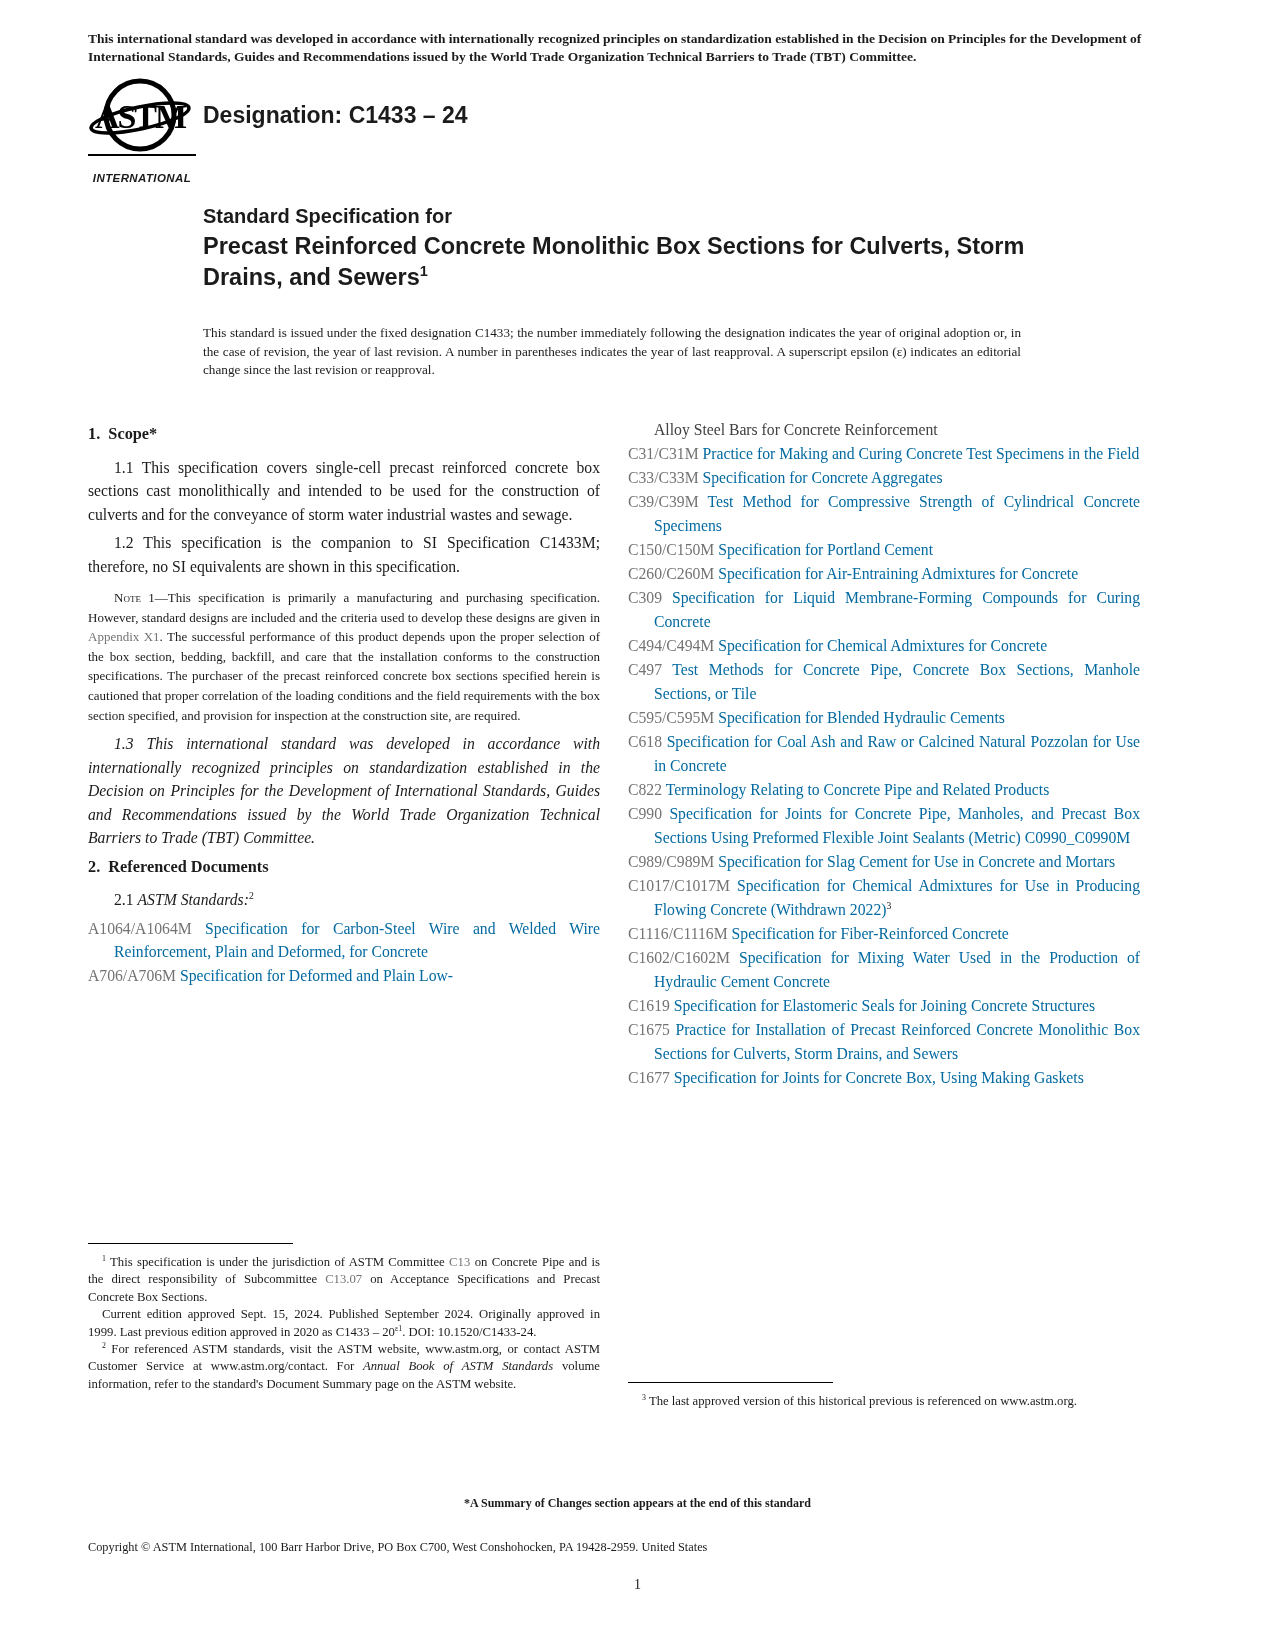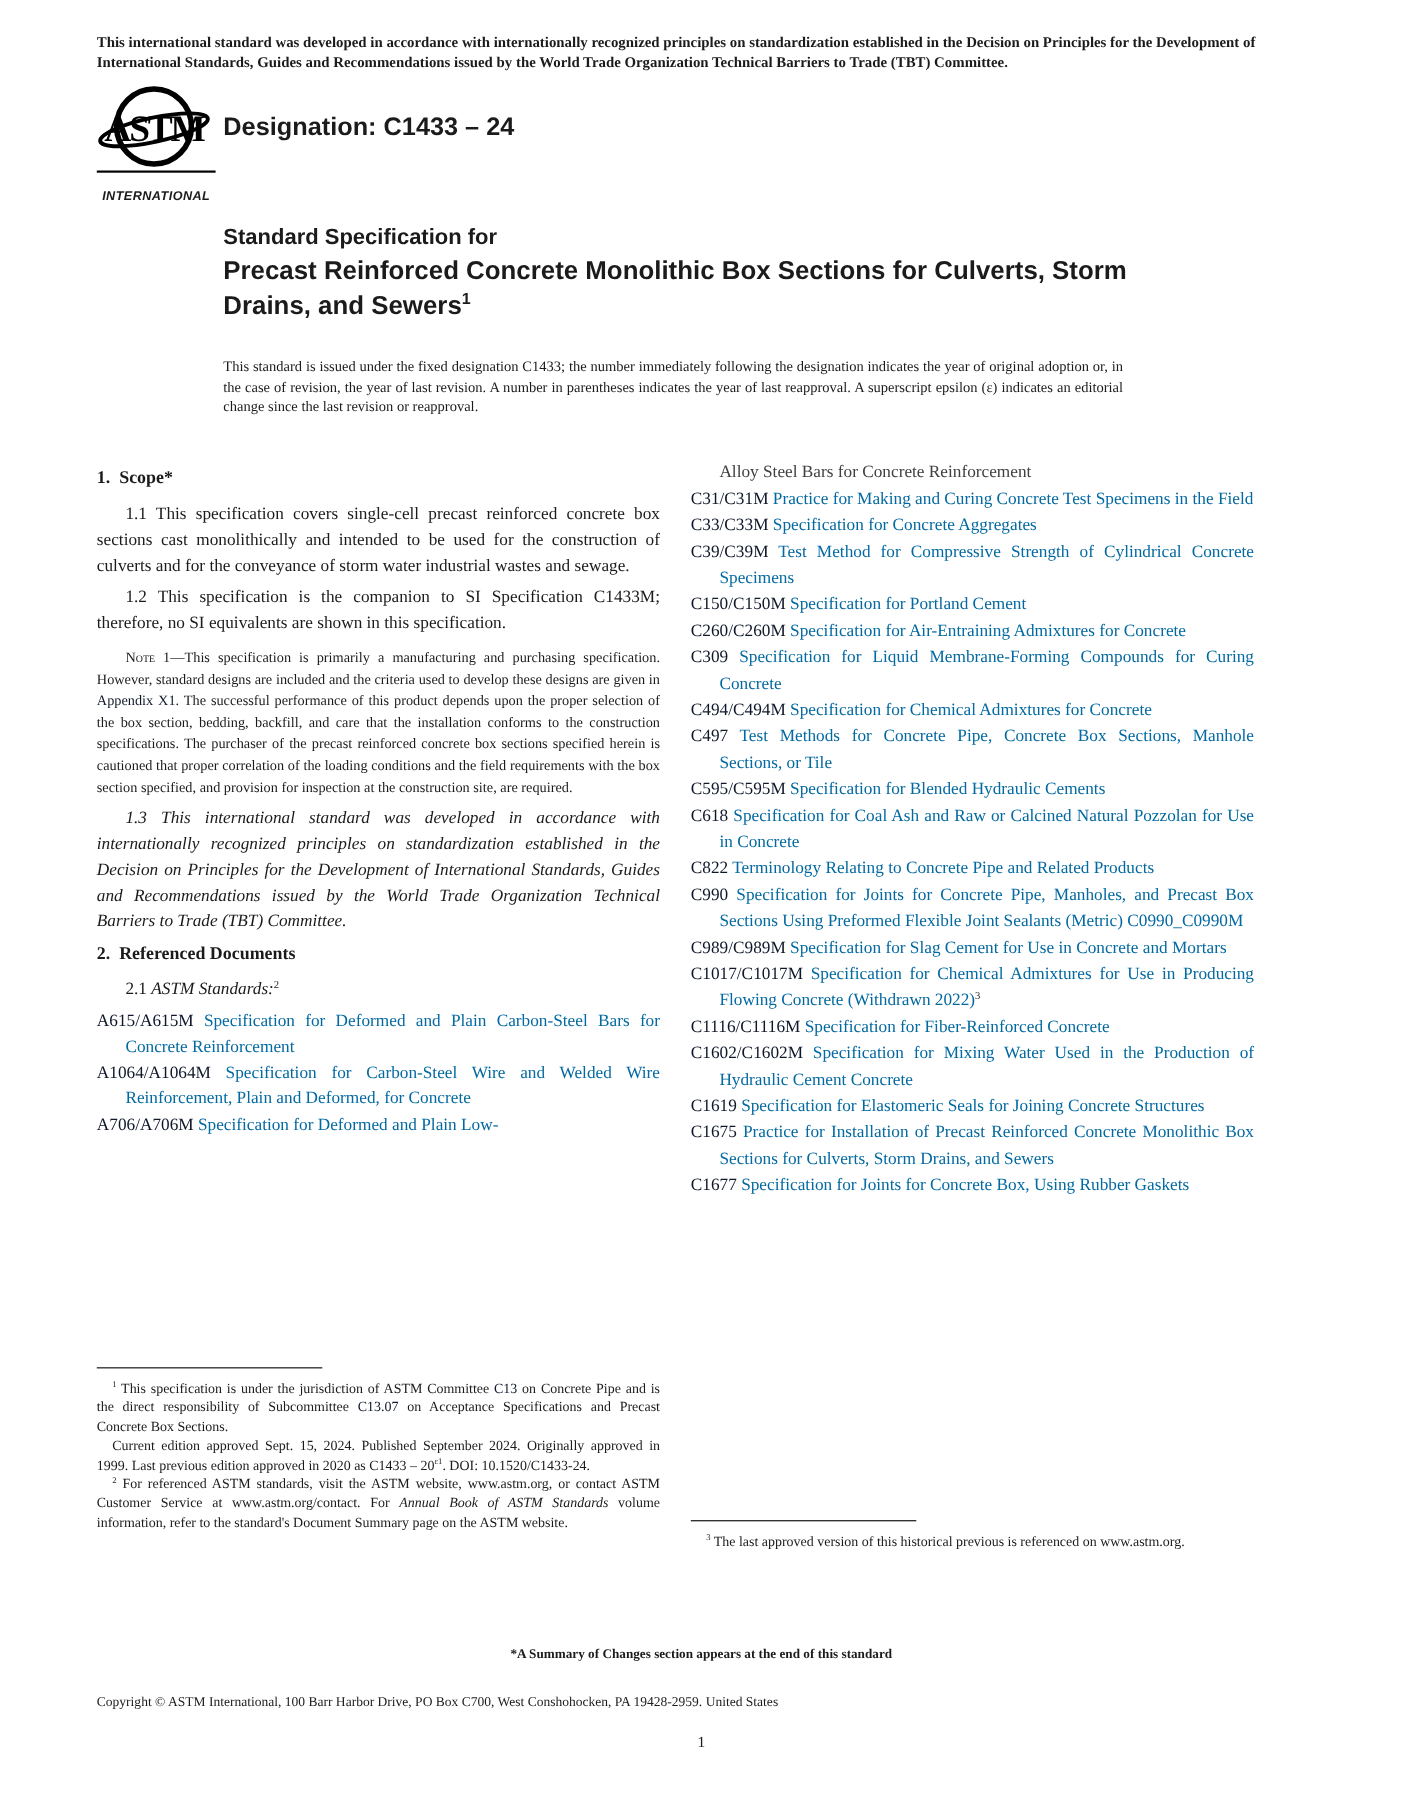--- a/index.html
+++ b/index.html
@@ -41,21 +41,21 @@
   .col-left { left:88px; }
   .col-right { left:628px; line-height:24px; }
 
   .section-heading { font-size:16.3px; font-weight:bold; margin:4px 0 10px 0; text-align:left; }
   .section-heading.second { margin-top:0; }
   p.body { margin:0 0 5px 0; text-indent:26px; }
   p.note { font-size:13px; line-height:19.6px; margin:10px 0 7px 0; text-indent:26px; }
   .smallcaps { font-variant:small-caps; }
   p.italic-para { font-style:italic; }
 
-  .link-red { color:#0f172a;margin-top:24px; }
+  .link-red { color:#737373;margin-top:24px; }
   .link-blue { color:#0369a1; }
 
   .ref-item { text-indent:-26px; padding-left:26px; margin:0; }
   .cont-line { padding-left:26px; color:#404040;font-family:Liberation Serif, serif; }
 
   .fn-block { position:absolute; width:512px; font-size:12.7px; line-height:17.4px; text-align:justify; }
   .fn-left  { left:88px;  top:1243px; }
   .fn-right { left:628px; top:1382px; }
   .fn-rule { width:205px; border:none; border-top:1.7px solid #000; margin:0 0 10px 0; }
   .fn-block p { margin:0; text-indent:14px; }
@@ -94,21 +94,20 @@
 
   <div class="col col-left">
     <div class="section-heading">1.&nbsp;&nbsp;Scope*</div>
     <p class="body">1.1 This specification covers single-cell precast reinforced concrete box sections cast monolithically and intended to be used for the construction of culverts and for the conveyance of storm water industrial wastes and sewage.</p>
     <p class="body">1.2 This specification is the companion to SI Specification C1433M; therefore, no SI equivalents are shown in this specification.</p>
     <p class="note"><span class="smallcaps">Note 1—</span><span>This specification is primarily a manufacturing and purchasing specification. However, standard designs are included and the criteria used to develop these designs are given in </span><span class="link-red">Appendix X1</span><span>. The successful performance of this product depends upon the proper selection of the box section, bedding, backfill, and care that the installation conforms to the construction specifications. The purchaser of the precast reinforced concrete box sections specified herein is cautioned that proper correlation of the loading conditions and the field requirements with the box section specified, and provision for inspection at the construction site, are required.</span></p>
     <p class="body italic-para">1.3 This international standard was developed in accordance with internationally recognized principles on standardization established in the Decision on Principles for the Development of International Standards, Guides and Recommendations issued by the World Trade Organization Technical Barriers to Trade (TBT) Committee.</p>
     <div class="section-heading second">2.&nbsp;&nbsp;Referenced Documents</div>
     <p class="body"><span>2.1 </span><i>ASTM Standards:</i><sup>2</sup></p>
     <div id="left-refs">
-        <div class="ref-item"><span class="link-red">A615/A615M</span> <span class="link-blue">Specification for Deformed and Plain Carbon-Steel Bars for Concrete Reinforcement</span></div>
         <div class="ref-item"><span class="link-red">A1064/A1064M</span> <span class="link-blue">Specification for Carbon-Steel Wire and Welded Wire Reinforcement, Plain and Deformed, for Concrete</span></div>
         <div class="ref-item"><span class="link-red">A706/A706M</span> <span class="link-blue">Specification for Deformed and Plain Low-</span></div>
       </div>
   </div>
 
   <div class="col col-right">
     <div class="cont-line">Alloy Steel Bars for Concrete Reinforcement</div>
     <div id="right-refs">
         <div class="ref-item"><span class="link-red">C31/C31M</span> <span class="link-blue">Practice for Making and Curing Concrete Test Specimens in the Field</span></div>
         <div class="ref-item"><span class="link-red">C33/C33M</span> <span class="link-blue">Specification for Concrete Aggregates</span></div>
@@ -121,21 +120,21 @@
         <div class="ref-item"><span class="link-red">C595/C595M</span> <span class="link-blue">Specification for Blended Hydraulic Cements</span></div>
         <div class="ref-item"><span class="link-red">C618</span> <span class="link-blue">Specification for Coal Ash and Raw or Calcined Natural Pozzolan for Use in Concrete</span></div>
         <div class="ref-item"><span class="link-red">C822</span> <span class="link-blue">Terminology Relating to Concrete Pipe and Related Products</span></div>
         <div class="ref-item"><span class="link-red">C990</span> <span class="link-blue">Specification for Joints for Concrete Pipe, Manholes, and Precast Box Sections Using Preformed Flexible Joint Sealants (Metric) C0990_C0990M</span></div>
         <div class="ref-item"><span class="link-red">C989/C989M</span> <span class="link-blue">Specification for Slag Cement for Use in Concrete and Mortars</span></div>
         <div class="ref-item"><span class="link-red">C1017/C1017M</span> <span class="link-blue">Specification for Chemical Admixtures for Use in Producing Flowing Concrete (Withdrawn 2022)</span><sup>3</sup></div>
         <div class="ref-item"><span class="link-red">C1116/C1116M</span> <span class="link-blue">Specification for Fiber-Reinforced Concrete</span></div>
         <div class="ref-item"><span class="link-red">C1602/C1602M</span> <span class="link-blue">Specification for Mixing Water Used in the Production of Hydraulic Cement Concrete</span></div>
         <div class="ref-item"><span class="link-red">C1619</span> <span class="link-blue">Specification for Elastomeric Seals for Joining Concrete Structures</span></div>
         <div class="ref-item"><span class="link-red">C1675</span> <span class="link-blue">Practice for Installation of Precast Reinforced Concrete Monolithic Box Sections for Culverts, Storm Drains, and Sewers</span></div>
-        <div class="ref-item"><span class="link-red">C1677</span> <span class="link-blue">Specification for Joints for Concrete Box, Using Rubber Gaskets</span></div>
+        <div class="ref-item"><span class="link-red">C1677</span> <span class="link-blue">Specification for Joints for Concrete Box, Using Making Gaskets</span></div>
       </div>
   </div>
 
   <div class="fn-block fn-left">
     <hr class="fn-rule">
     <p><sup>1</sup><span> This specification is under the jurisdiction of ASTM Committee </span><span class="link-red">C13</span><span> on Concrete Pipe and is the direct responsibility of Subcommittee </span><span class="link-red">C13.07</span><span> on Acceptance Specifications and Precast Concrete Box Sections.</span></p>
     <p><span>Current edition approved Sept. 15, 2024. Published September 2024. Originally approved in 1999. Last previous edition approved in 2020 as C1433 – 20</span><sup>ε1</sup><span>. DOI: 10.1520/C1433-24.</span></p>
     <p><sup>2</sup><span> For referenced ASTM standards, visit the ASTM website, www.astm.org, or contact ASTM Customer Service at www.astm.org/contact. For </span><i>Annual Book of ASTM Standards</i><span> volume information, refer to the standard's Document Summary page on the ASTM website.</span></p>
   </div>
 

